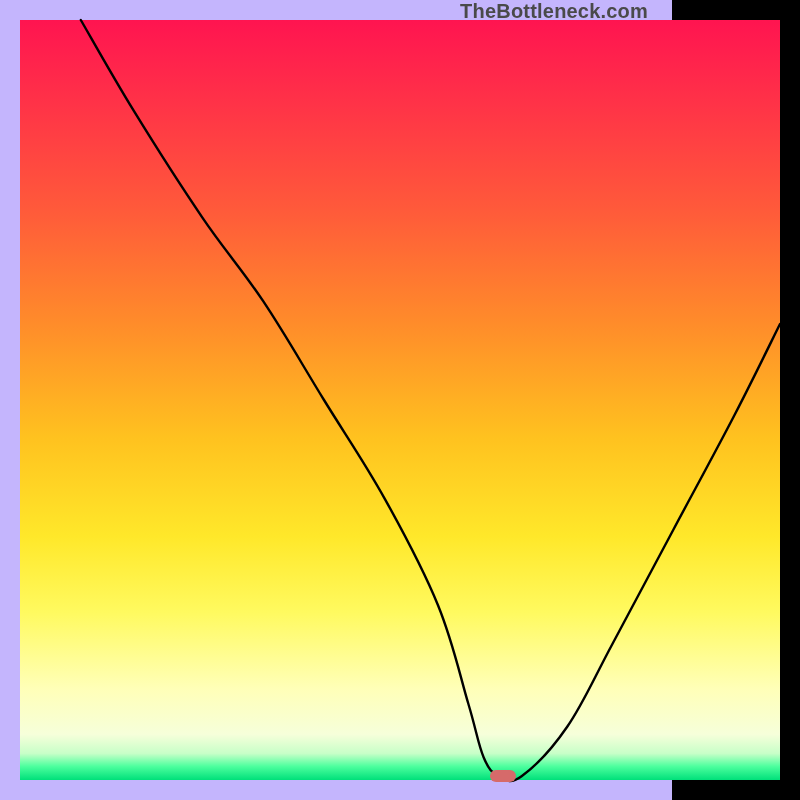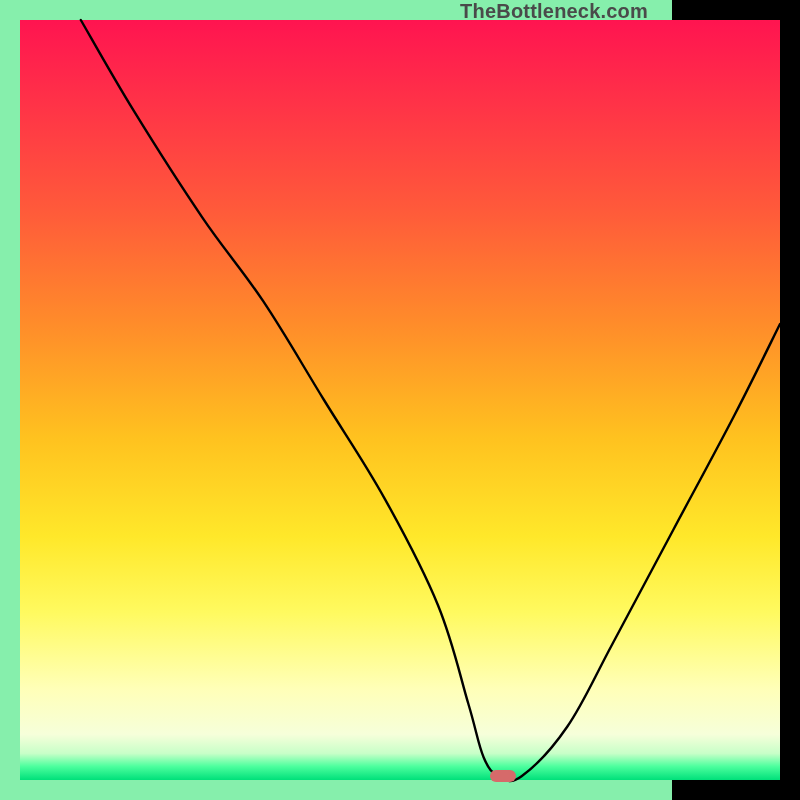--- a/index.html
+++ b/index.html
@@ -9,21 +9,21 @@
     height: 800px;
     background: #000;
     overflow: hidden;
   }
   .frame {
     position: absolute;
     left: 0;
     top: 0;
     width: 672px;
     height: 800px;
-    background: #86efac;
+    background: #c4b5fd;
   }
   .plot {
     position: absolute;
     left: 20px;
     top: 20px;
     width: 760px;
     height: 760px;
     
     background: linear-gradient(
       to bottom,

